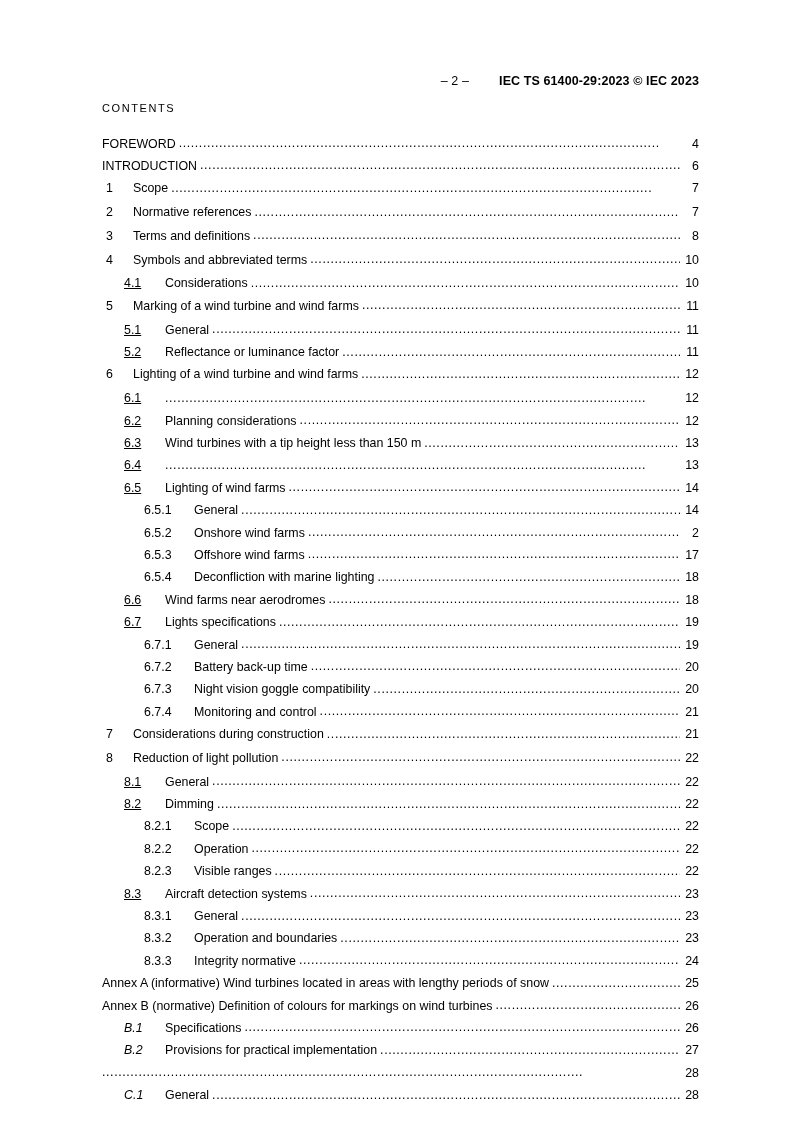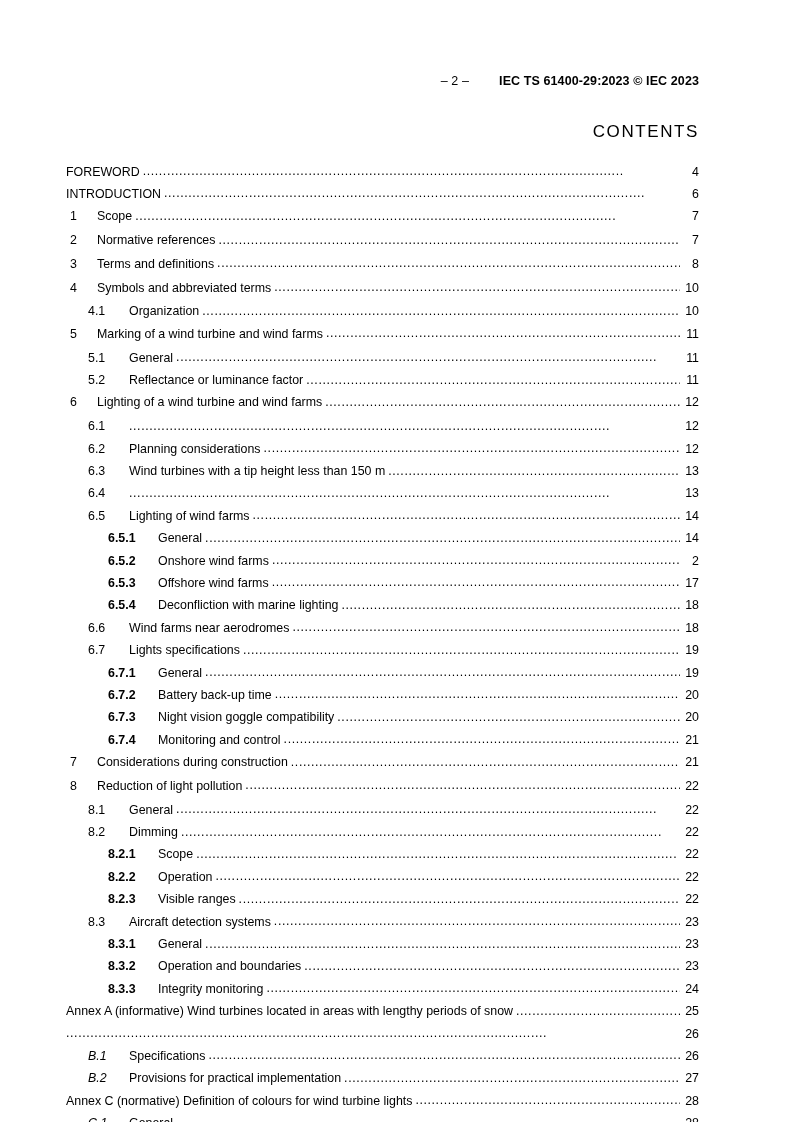--- a/index.html
+++ b/index.html
@@ -14,40 +14,40 @@
     color: #000000;
     position: relative;
     overflow: hidden;
   }
   .page {
     position: absolute;
     top: 0; left: 0;
     width: 793px;
     height: 957px;
     box-sizing: border-box;
-    padding: 74px 94px 60px 66px;
+    padding: 74px 94px 60px 102px;
   }
   .header {
     text-align: right;
     font-size: 12.5px;
     font-weight: bold;
     letter-spacing: 0.1px;
     margin: 0 0 0 0;
     height: 20px;
   }
   .header .pagenum {
     margin-right: 30px;
     font-weight: normal;
   }
   .doc-title {
-    text-align: right;
-    font-size: 17px;
+    text-align: left;
+    font-size: 11px;
     font-weight: normal;
     letter-spacing: 1.6px;
-    margin: 28px 0 22px 0;
+    margin: 8px 0 22px 0;
   }
   .toc {
     width: 100%;
   }
   .toc-row {
     display: flex;
     align-items: center;
     font-size: 12.4px;
     line-height: 15px;
     margin-bottom: 6.4px;
@@ -75,22 +75,22 @@
   .pg {
     flex: 0 0 auto;
     text-align: right;
     min-width: 18px;
   }
   
   .lvl-front .num { width: 0; }
   .lvl-front .txt { margin-left: 0px; }
 
   .lvl0 .num { width: 27px; margin-left: 4px; }
-  .lvl1 .num { width: 41px; margin-left: 22px; }
-  .lvl2 .num { width: 50px; margin-left: 42px; font-weight: bold; }
+  .lvl1 .num { width: 41px; margin-left: 22px; text-decoration: underline; }
+  .lvl2 .num { width: 50px; margin-left: 42px; }
   .lvl-annex .num { width: 0px; }
   .lvl-annex .txt { margin-left: 0px; }
   .lvl-annexsub .num { width: 41px; margin-left: 22px; font-style: italic; }
 </style>
 </head>
 <body>
 
 <div class="page">
 
   <div class="header">
@@ -131,21 +131,21 @@
         <span class="pg">8</span>
       </div>
       <div class="toc-row lvl0">
         <span class="num">4</span>
         <span class="txt">Symbols and abbreviated terms</span>
         <span class="dots">.......................................................................................................................</span>
         <span class="pg">10</span>
       </div>
       <div class="toc-row lvl1">
         <span class="num">4.1</span>
-        <span class="txt">Organization</span>
+        <span class="txt">Considerations</span>
         <span class="dots">.......................................................................................................................</span>
         <span class="pg">10</span>
       </div>
       <div class="toc-row lvl0">
         <span class="num">5</span>
         <span class="txt">Marking of a wind turbine and wind farms</span>
         <span class="dots">.......................................................................................................................</span>
         <span class="pg">11</span>
       </div>
       <div class="toc-row lvl1">
@@ -309,50 +309,50 @@
         <span class="pg">23</span>
       </div>
       <div class="toc-row lvl2">
         <span class="num">8.3.2</span>
         <span class="txt">Operation and boundaries</span>
         <span class="dots">.......................................................................................................................</span>
         <span class="pg">23</span>
       </div>
       <div class="toc-row lvl2">
         <span class="num">8.3.3</span>
-        <span class="txt">Integrity monitoring</span>
+        <span class="txt">Integrity normative</span>
         <span class="dots">.......................................................................................................................</span>
         <span class="pg">24</span>
       </div>
       <div class="toc-row lvl-annex">
         <span class="num"></span>
         <span class="txt">Annex A (informative)  Wind turbines located in areas with lengthy periods of snow</span>
         <span class="dots">.......................................................................................................................</span>
         <span class="pg">25</span>
       </div>
       <div class="toc-row lvl-annex">
         <span class="num"></span>
+        <span class="txt">Annex B (normative)  Definition of colours for markings on wind turbines</span>
         <span class="dots">.......................................................................................................................</span>
         <span class="pg">26</span>
       </div>
       <div class="toc-row lvl-annexsub">
         <span class="num">B.1</span>
         <span class="txt">Specifications</span>
         <span class="dots">.......................................................................................................................</span>
         <span class="pg">26</span>
       </div>
       <div class="toc-row lvl-annexsub">
         <span class="num">B.2</span>
         <span class="txt">Provisions for practical implementation</span>
         <span class="dots">.......................................................................................................................</span>
         <span class="pg">27</span>
       </div>
       <div class="toc-row lvl-annex">
         <span class="num"></span>
-        <span class="txt">Annex C (normative)  Definition of colours for wind turbine lights</span>
         <span class="dots">.......................................................................................................................</span>
         <span class="pg">28</span>
       </div>
       <div class="toc-row lvl-annexsub">
         <span class="num">C.1</span>
         <span class="txt">General</span>
         <span class="dots">.......................................................................................................................</span>
         <span class="pg">28</span>
       </div>
     </div>

